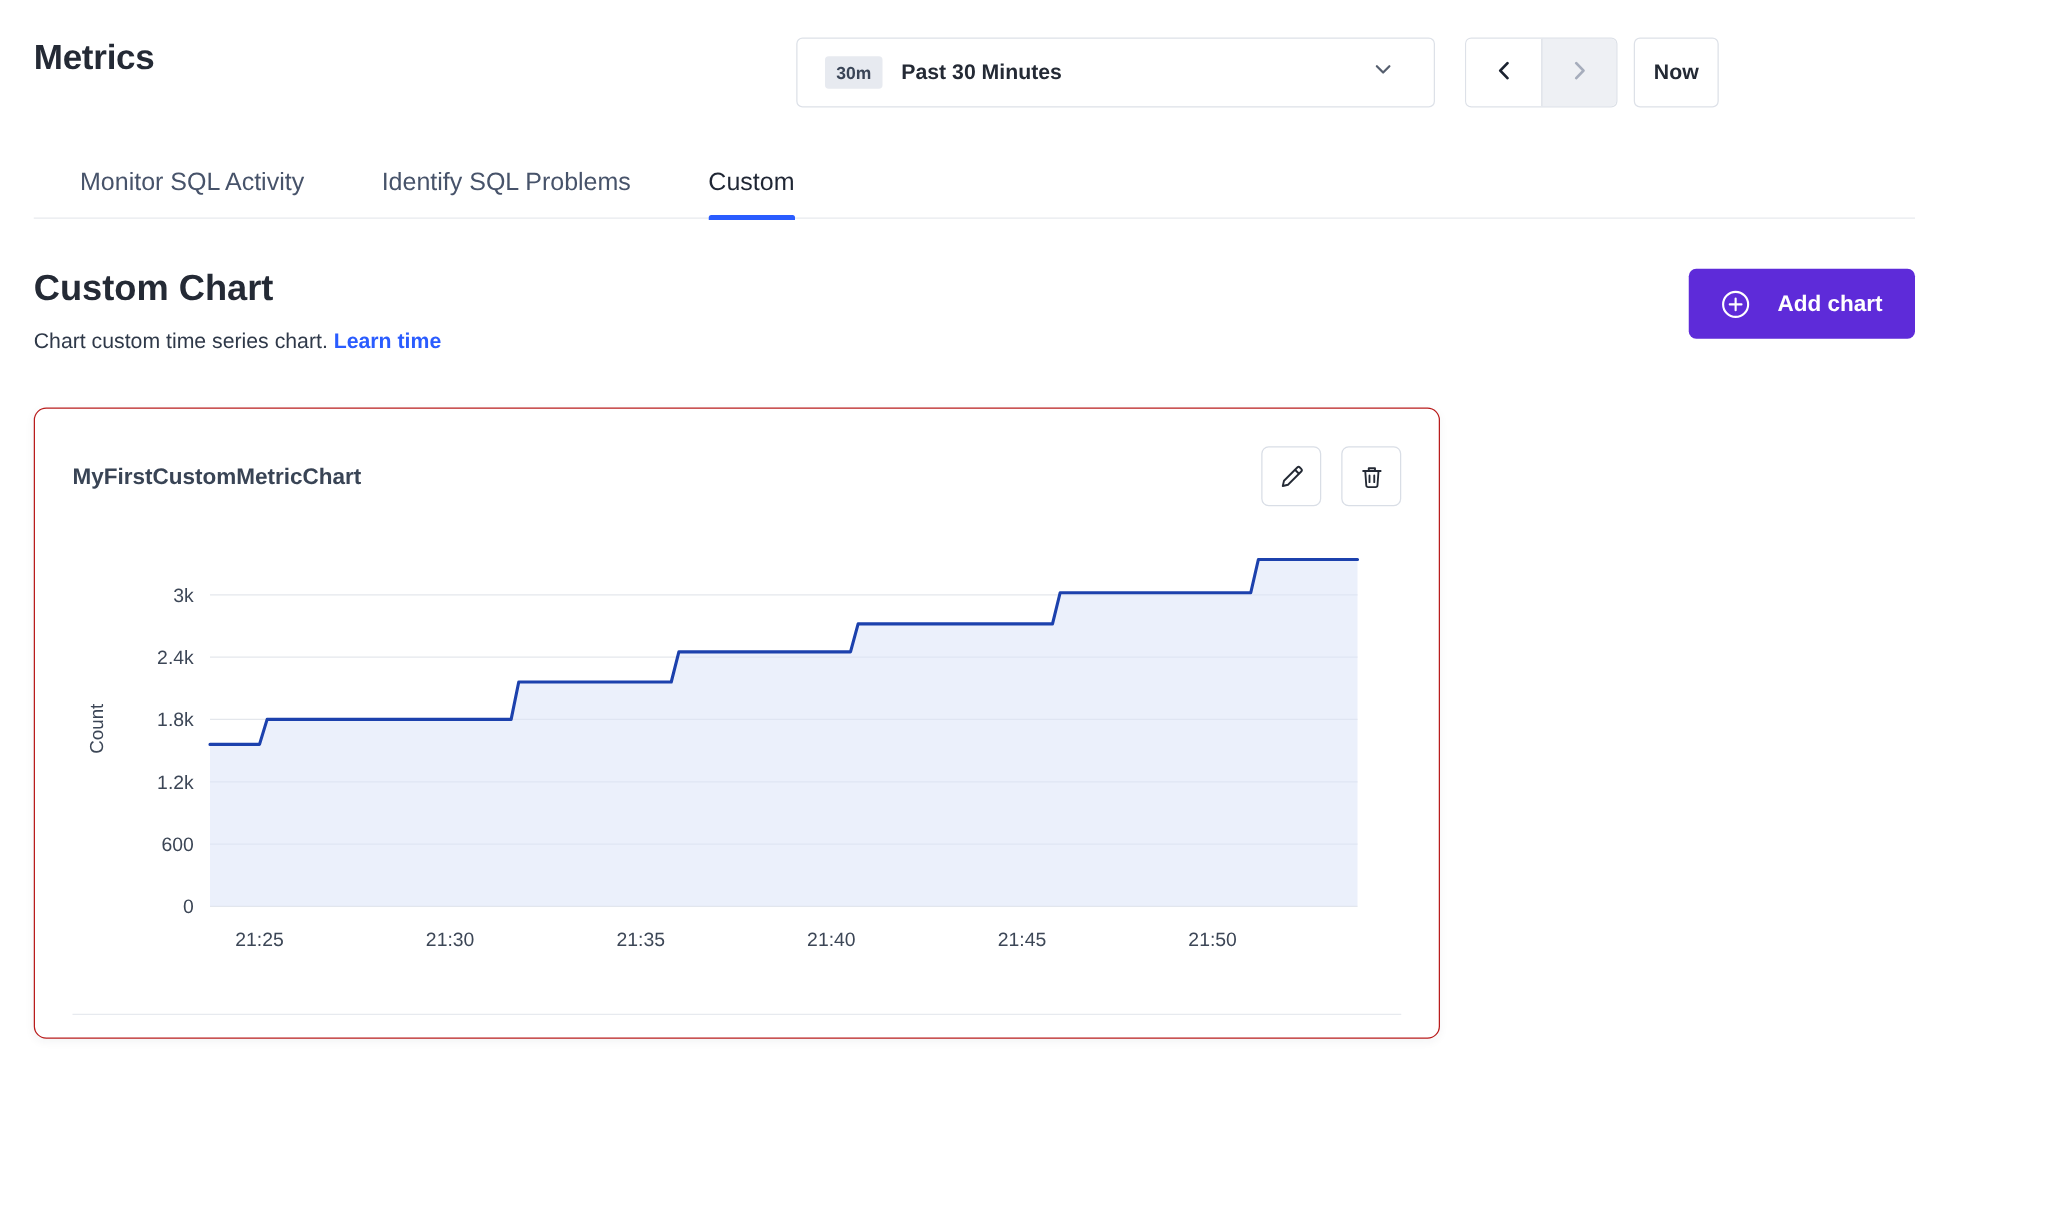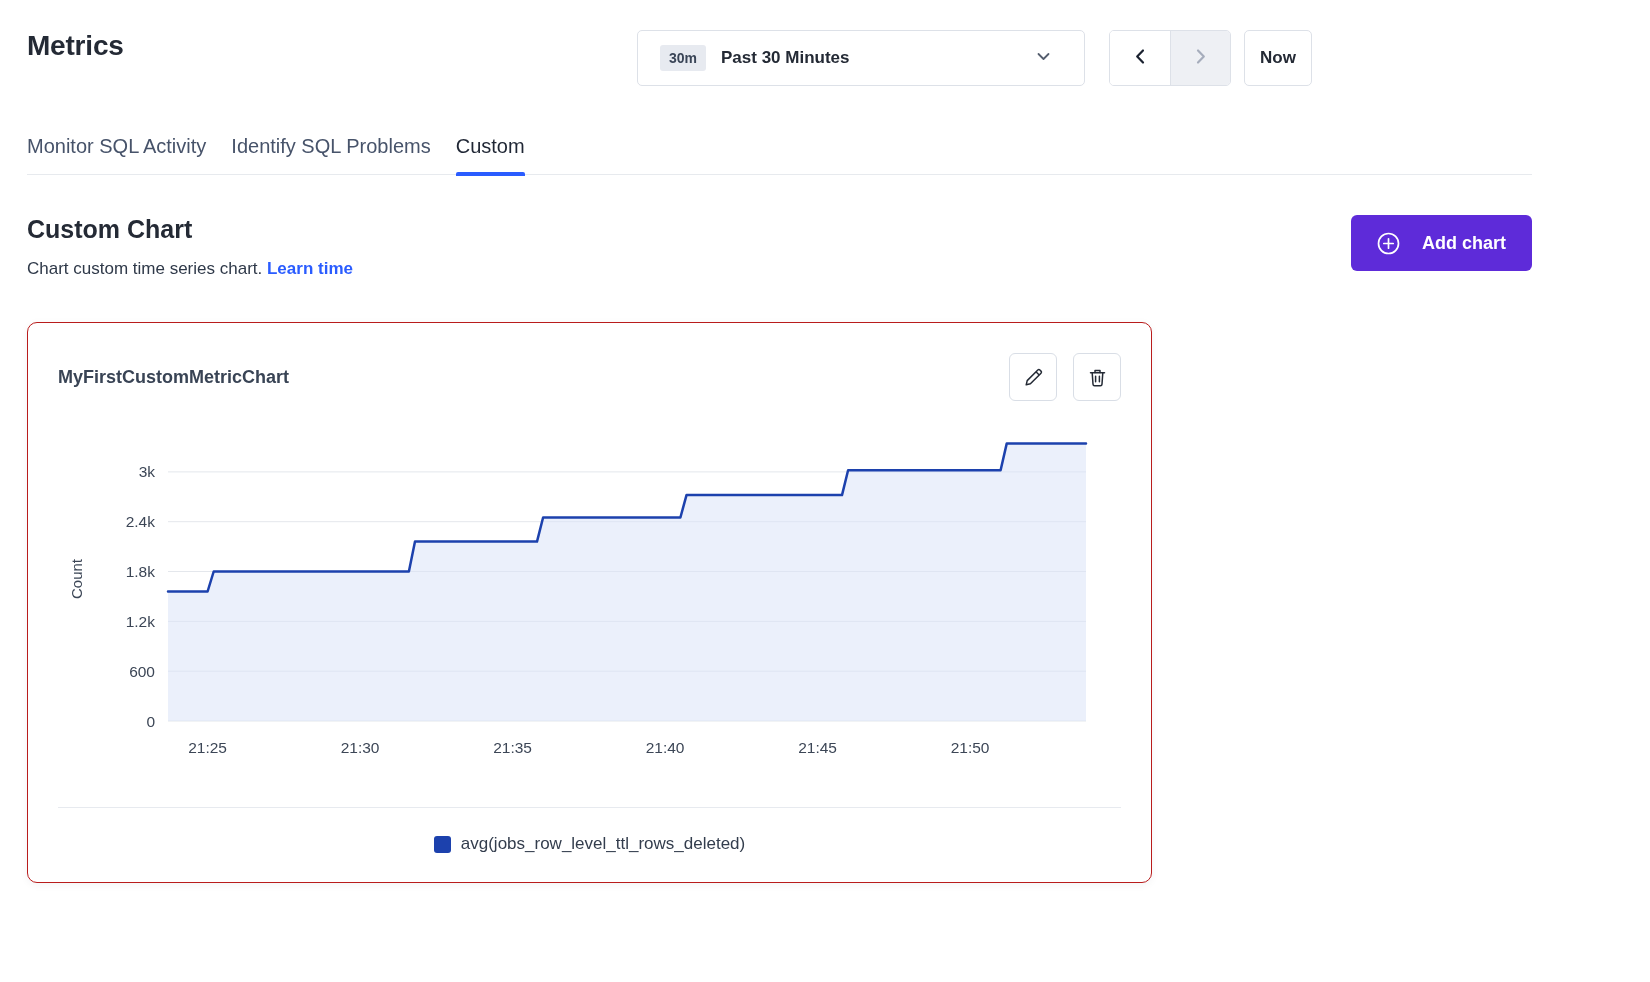--- a/index.html
+++ b/index.html
@@ -11,21 +11,21 @@
     height: 982px;
     overflow: hidden;
   }
   .page { position: relative; width: 1650px; height: 982px; padding: 20px 118px 0 27px; }
 
   
   .topbar { position: relative; height: 78px; }
   .page-title { font-size: 28px; font-weight: 700; margin: 10px 0 0; letter-spacing: -0.2px; }
   .controls { position: absolute; left: 610px; top: 0; display: flex; align-items: center; }
   .range-select {
-    width: 448px; height: 56px; border: 1px solid #dde1e8; border-radius: 5px;
+    width: 511px; height: 56px; border: 1px solid #dde1e8; border-radius: 5px;
     display: flex; align-items: center; gap: 15px; padding: 0 32px 0 22px;
     background: #fff; cursor: pointer;
   }
   .range-badge {
     background: #e7eaf0; border-radius: 3px; font-size: 14px; font-weight: 700;
     padding: 5px 9px; color: #3a4557;
   }
   .range-label { font-size: 17px; font-weight: 600; flex: 1; color: #242a35; }
   .arrow-group {
     margin-left: 24px; display: flex; height: 56px;
@@ -38,30 +38,30 @@
   .arrow-btn.disabled { background: #eef0f4; cursor: default; border-left: 1px solid #dde1e8; }
   .now-btn {
     margin-left: 13px; width: 68px; height: 56px; background: #fff;
     border: 1px solid #dde1e8; border-radius: 5px; font-size: 17px; font-weight: 600;
     color: #242a35; cursor: pointer; font-family: inherit;
   }
 
   
   .tabs { position: relative; display: flex; gap: 25px; margin-top: 27px; }
   .tabs::after { content:''; position:absolute; left:-0px; right:0; bottom:0; height:1px; background:#e7eaee; }
-  .tab { font-size: 20px; color: #47536a; padding: 0 0 17px; cursor: pointer; position: relative; }
+  .tab { font-size: 20px; color: #47536a; padding: 0 0 17px; cursor: pointer; position: relative; margin-left: 37px; }
   .tab.active { color: #1f2634; font-weight: 500; }
   .tab.active::after {
     content:''; position:absolute; left:0; right:0; bottom:-1px; height:4px;
     background:#2a5cff; border-radius:2px 2px 0 0; z-index:1;
   }
 
   
   .section-head { display: flex; justify-content: space-between; align-items: flex-start; margin-top: 40px; }
-  .section-title { font-size: 25px; font-weight: 700; margin: 0; }
+  .section-title { font-size: 29px; font-weight: 700; margin: 0; }
   .section-desc { margin: 15px 0 0; font-size: 17px; color: #2f3949; }
   .learn-more { color: #2a5cff; font-weight: 600; text-decoration: none; cursor: pointer; }
   .add-chart-btn {
     display: flex; align-items: center; gap: 22px; background: #5e2bd9; color: #fff;
     border: none; border-radius: 6px; height: 56px; padding: 0 26px;
     font-size: 18px; font-weight: 600; cursor: pointer; font-family: inherit;
   }
 
   
   .card {
@@ -200,19 +200,15 @@
         <text class="tick" x="607.1" y="334" text-anchor="middle">21:40</text>
         <text class="tick" x="759.6" y="334" text-anchor="middle">21:45</text>
         <text class="tick" x="912.1" y="334" text-anchor="middle">21:50</text>
         <polygon points="110.0,302 110.0,172.5 149.6,172.5 155.7,152.5 350.9,152.5 357.0,122.6 479.0,122.6 485.1,98.5 622.4,98.5 628.5,76.1 784.0,76.1 790.1,51.2 942.6,51.2 948.7,24.6 1028.0,24.6 1028.0,302" fill="#dbe3f8" fill-opacity="0.55"></polygon>
         <polyline points="110.0,172.5 149.6,172.5 155.7,152.5 350.9,152.5 357.0,122.6 479.0,122.6 485.1,98.5 622.4,98.5 628.5,76.1 784.0,76.1 790.1,51.2 942.6,51.2 948.7,24.6 1028.0,24.6" fill="none" stroke="#1c41ad" stroke-width="2.5" stroke-linejoin="round" stroke-linecap="round"></polyline>
         <text class="axis-label" x="24" y="160.0" text-anchor="middle" transform="rotate(-90 24 160.0)">Count</text>
       </svg>
 
     <div class="card-divider"></div>
 
-    <div class="legend">
-      <span class="legend-swatch" style="background: rgb(28, 65, 173);"></span>
-      <span>avg(jobs_row_level_ttl_rows_deleted)</span>
-    </div>
   </div>
 
 </div>
 
 </body></html>

